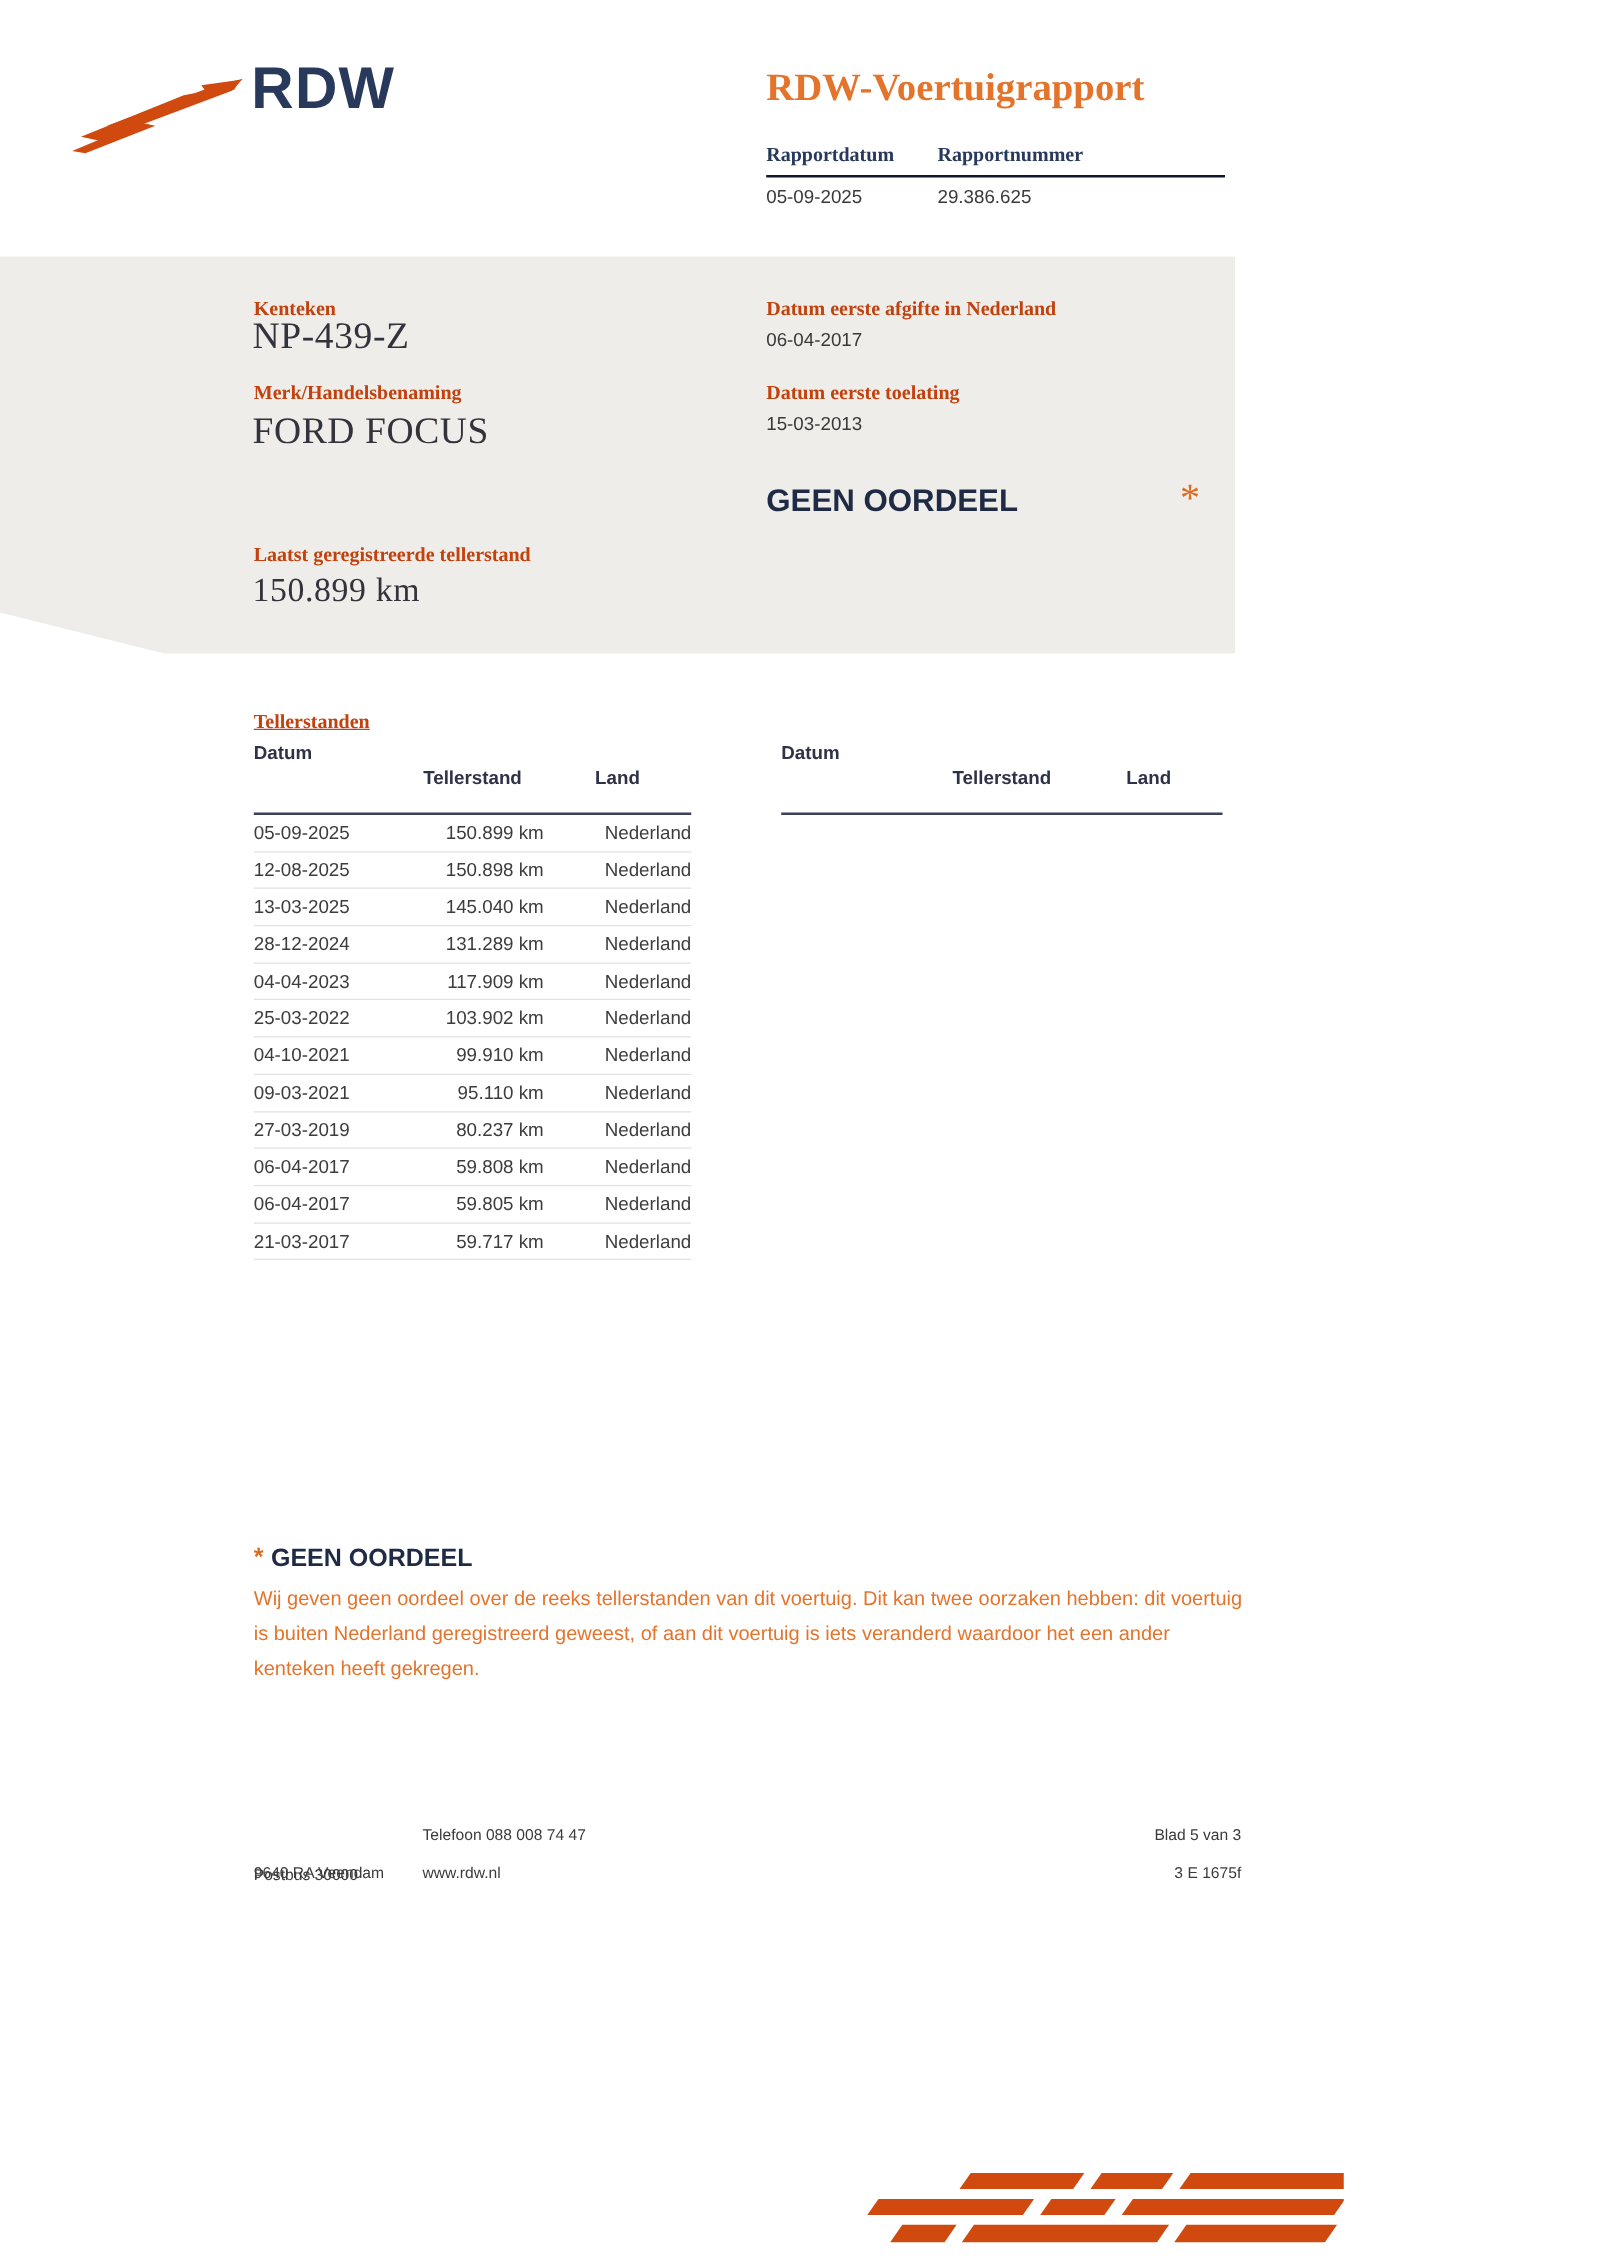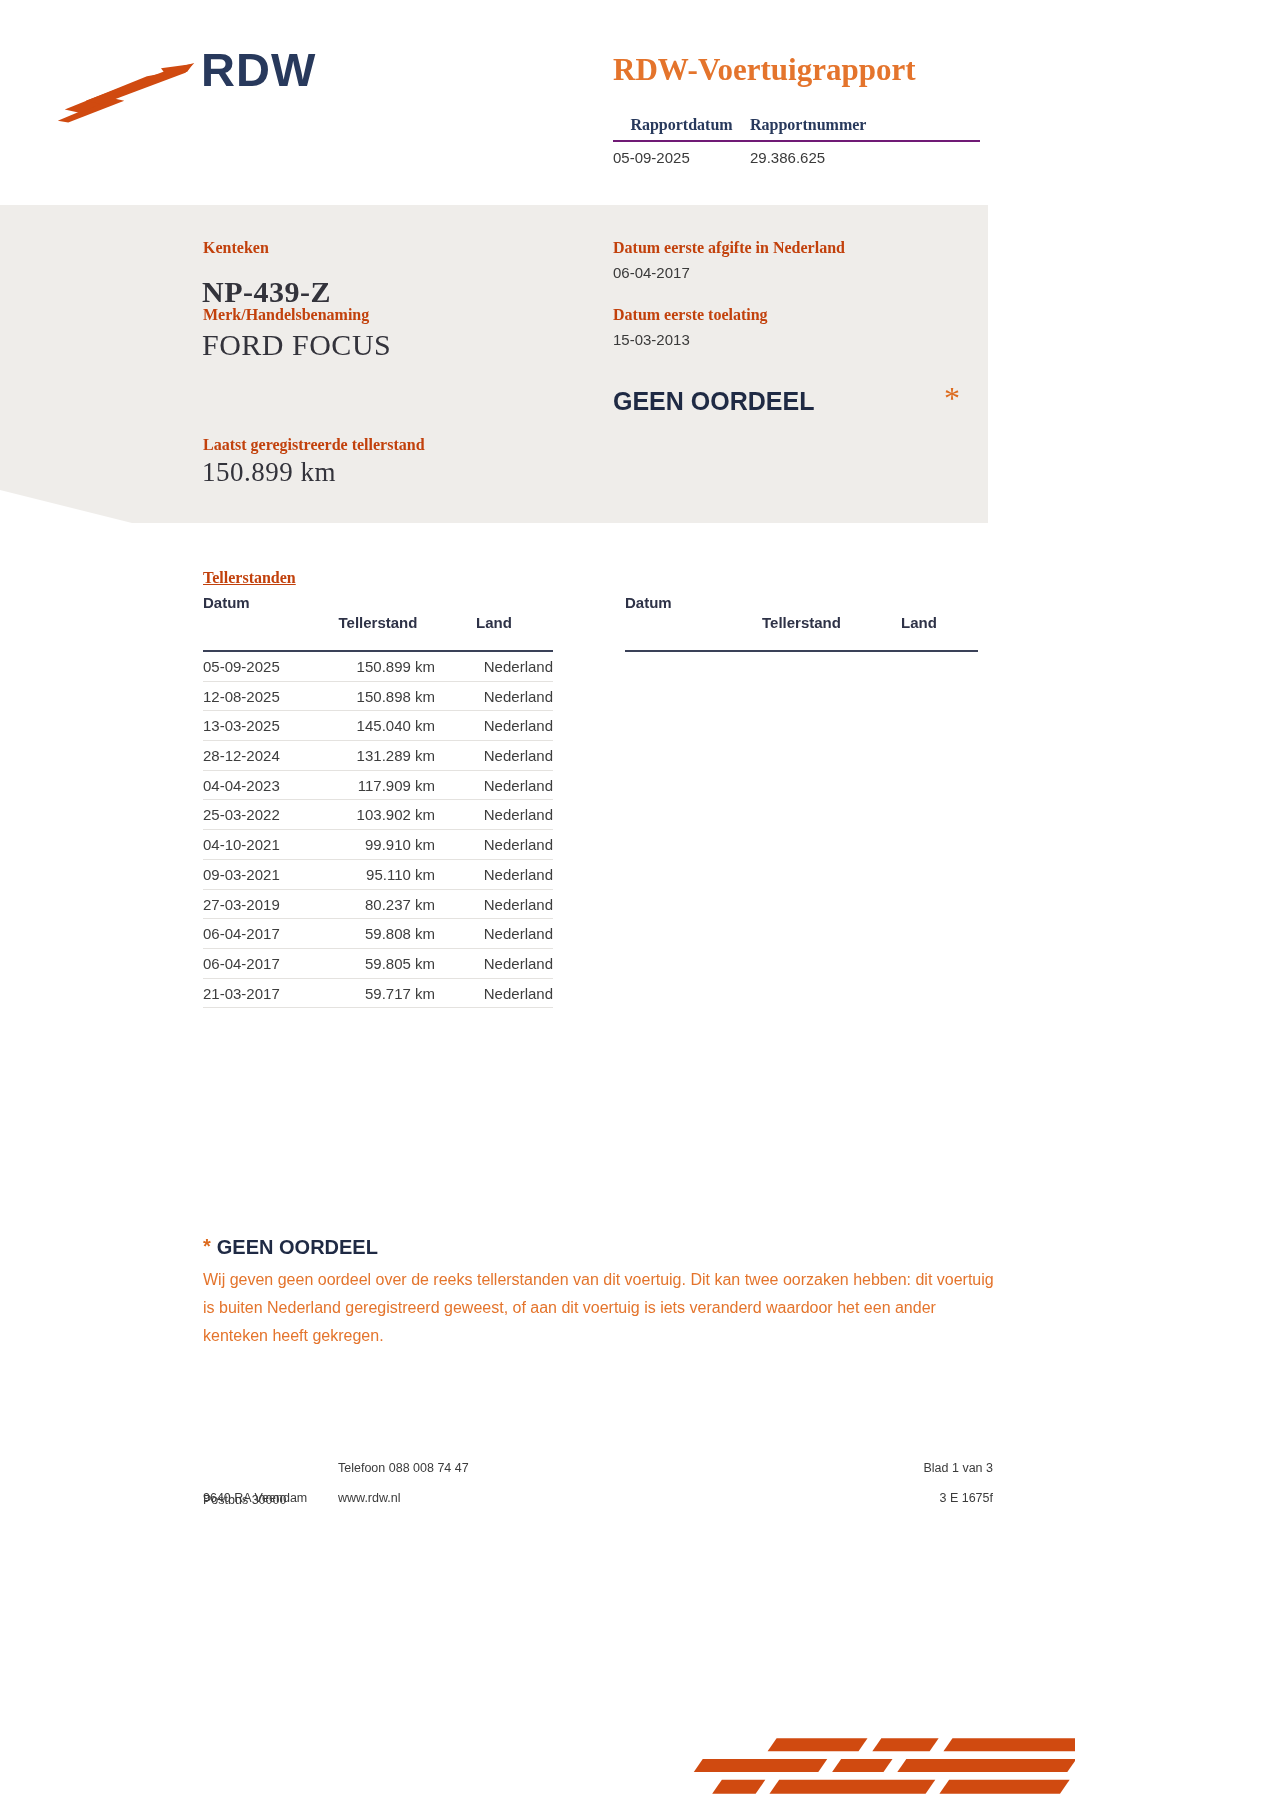--- a/index.html
+++ b/index.html
@@ -12,35 +12,35 @@
 
   
   .logo-icon { left:56px; top:58px; width:140px; height:66px; }
   .logo-text { left:201px; top:42px; font-size:47px; font-weight:600; color:#28395C; letter-spacing:1px; }
   .doc-title { left:613px; top:52px; font-family:"Liberation Serif","DejaVu Serif",serif; font-weight:700; font-size:31px; color:#E4742C; }
 
   .meta { left:613px; top:116px; width:367px; }
   .meta-row { display:flex; }
   .meta-col1 { width:137px; }
   .meta-label { font-family:"Liberation Serif","DejaVu Serif",serif; font-weight:700; font-size:16px; color:#28395C; }
-  .meta-line { border-bottom:2px solid #701a75; padding-bottom:6px;text-align:center; }
+  .meta-line { border-bottom:2px solid #0f172a; padding-bottom:6px; }
   .meta-vals { padding-top:7px; font-size:15px; color:#3A3A3A; }
 
   
   .band {
     left:0; top:205px; width:988px; height:318px; background:#EFEDEA;
     clip-path:polygon(0 0, 100% 0, 100% 100%, 132px 100%, 0 calc(100% - 33px));
   }
   .olabel { font-family:"Liberation Serif","DejaVu Serif",serif; font-weight:700; font-size:16px; color:#c2410c; }
   .bigval { font-family:"Liberation Serif","DejaVu Serif",serif; font-size:30px; color:#33333B; letter-spacing:0.5px; }
   .midval { font-family:"Liberation Serif","DejaVu Serif",serif; font-size:27px; color:#33333B; letter-spacing:0.5px; }
   .sval { font-size:15px; color:#3A3A3A; }
 
   .pos-kenteken-label { left:203px; top:239px; }
-  .pos-kenteken       { left:202px; top:275px;font-weight:bold; }
+  .pos-kenteken       { left:202px; top:252px; }
   .pos-merk-label     { left:203px; top:306px; }
   .pos-merk           { left:202px; top:328px; }
   .pos-afgifte-label  { left:613px; top:239px; }
   .pos-afgifte        { left:613px; top:264px; }
   .pos-toelating-label{ left:613px; top:306px; }
   .pos-toelating      { left:613px; top:331px; }
   .pos-oordeel        { left:613px; top:387px; font-size:25px; font-weight:700; color:#1F2A44; letter-spacing:0; }
   .pos-band-asterisk  { left:944px; top:380px; font-family:"Liberation Serif",serif; font-size:32px; color:#DD6B1E; }
   .pos-teller-label   { left:203px; top:436px; }
   .pos-teller         { left:202px; top:457px; }
@@ -200,21 +200,21 @@
     <div class="tbody"></div>
   </div>
 
   <div class="abs note-title">
     <span class="star">*</span><span>GEEN OORDEEL</span>
   </div>
   <div class="abs note-body">Wij geven geen oordeel over de reeks tellerstanden van dit voertuig. Dit kan twee oorzaken hebben: dit voertuig is buiten Nederland geregistreerd geweest, of aan dit voertuig is iets veranderd waardoor het een ander kenteken heeft gekregen.</div>
 
   <div class="abs f fr1a">Postbus 30000</div>
   <div class="abs f fr1b">Telefoon 088 008 74 47</div>
-  <div class="abs f fr1c">Blad 1 van 3</div>
+  <div class="abs f fr1c">Blad 5 van 3</div>
   <div class="abs f fr2a">9640 RA Veendam</div>
   <div class="abs f fr2b">www.rdw.nl</div>
   <div class="abs f fr2c">3 E 1675f</div>
 
   <div class="abs stripes">
     <svg viewBox="0 0 420 62" width="415" height="62" aria-hidden="true">
       <g fill="#D04A10" transform="skewX(-35)">
         <rect x="118" y="0" width="92" height="13"></rect>
         <rect x="224" y="0" width="58" height="13"></rect>
         <rect x="296" y="0" width="142" height="13"></rect>

